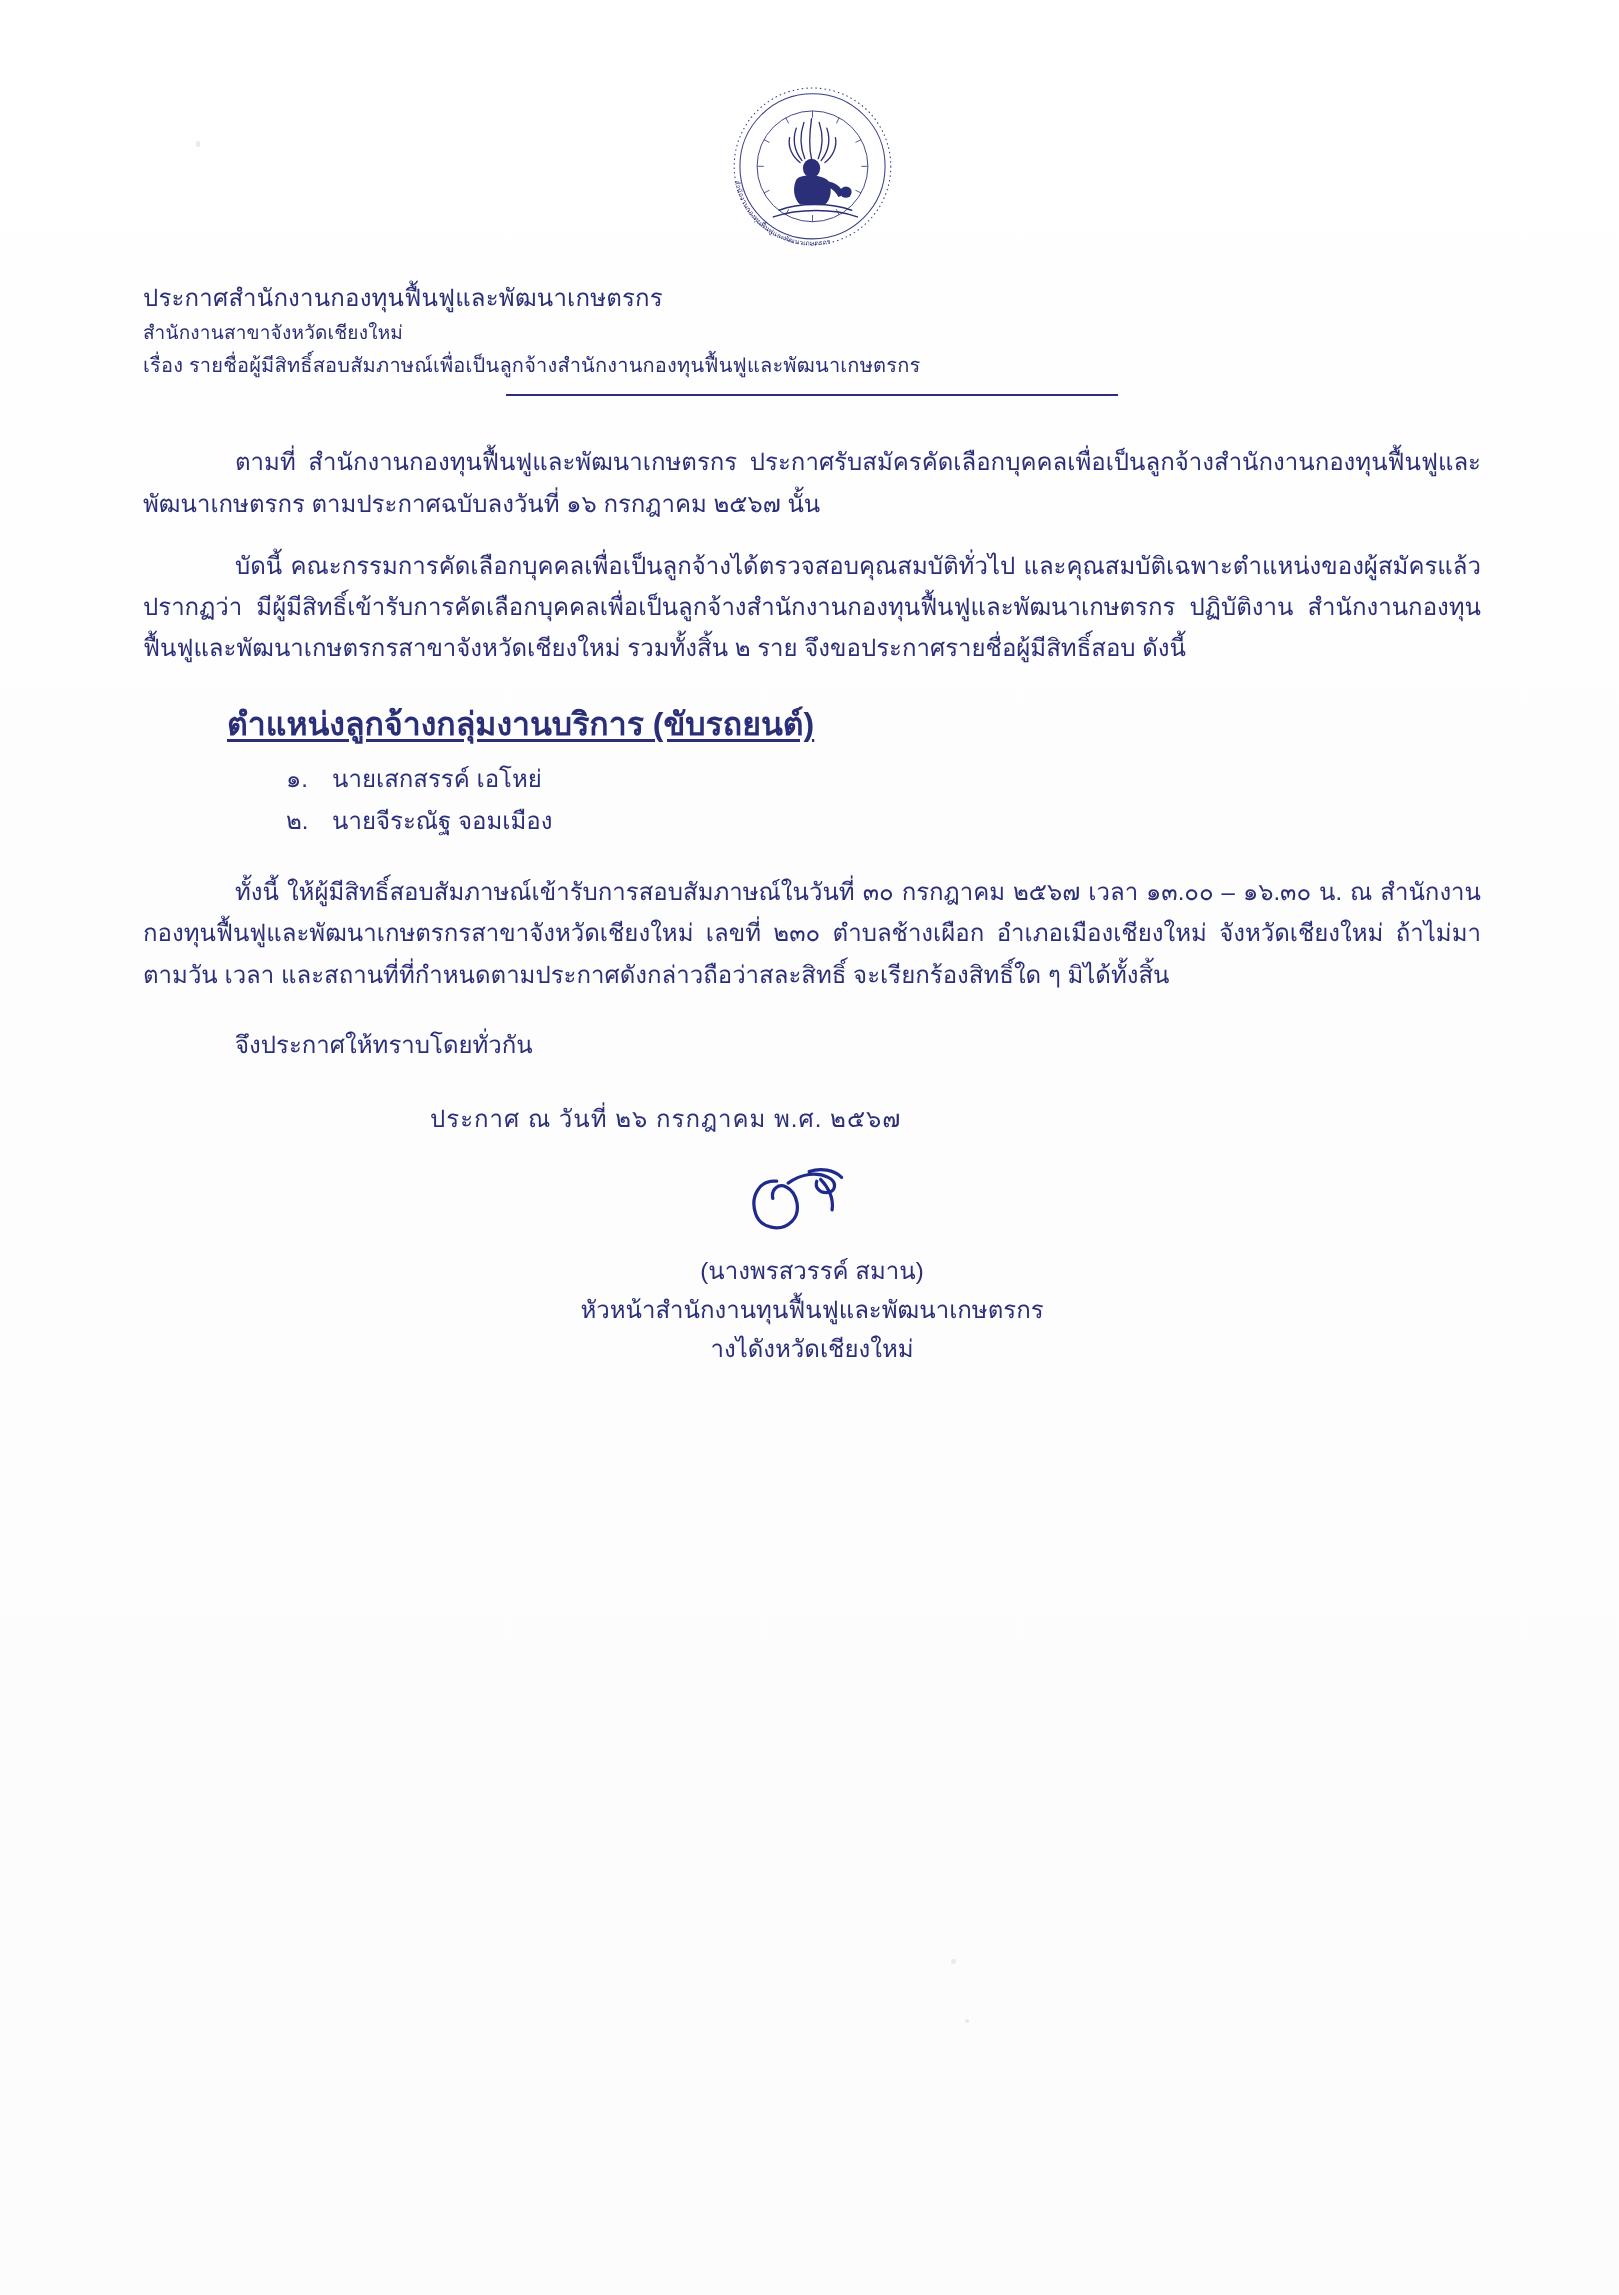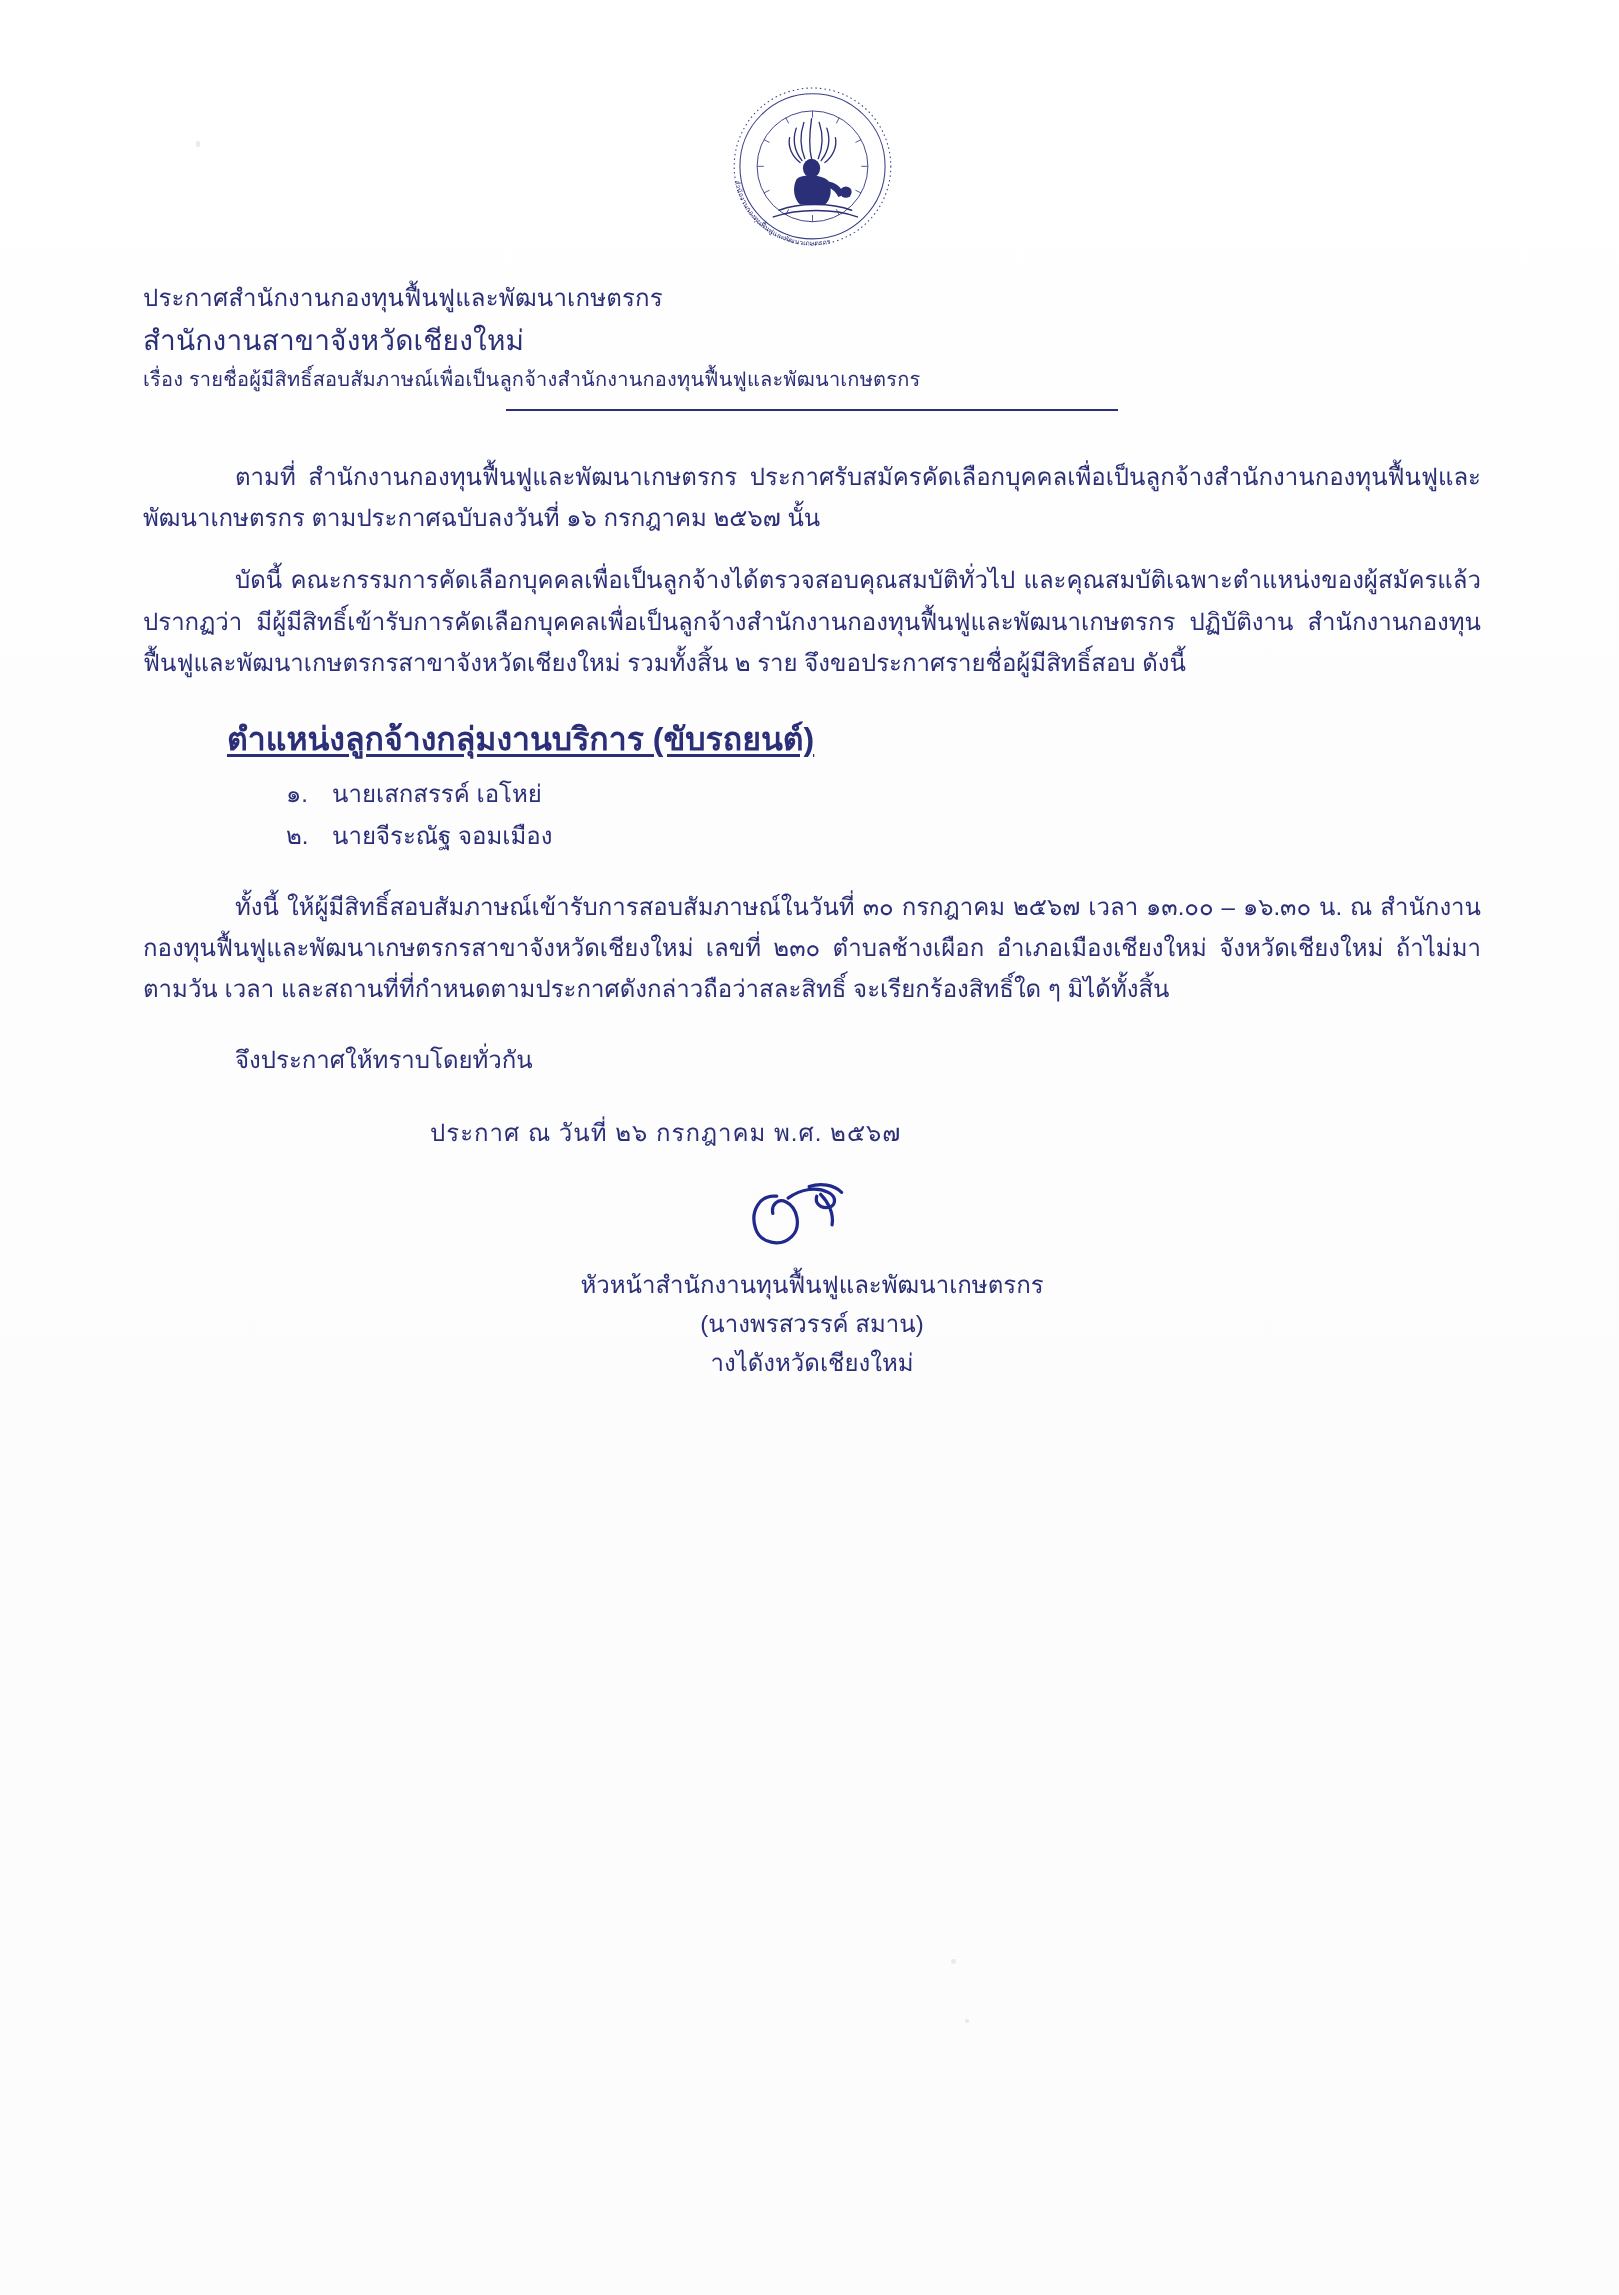--- a/index.html
+++ b/index.html
@@ -48,21 +48,21 @@
   }
   .emblem svg { display: block; }
 
   
   .heading {
     line-height: 1.62;
     font-size: 24px;
     letter-spacing: 0.2px;
   }
   .heading .l1 { font-size: 24px; }
-  .heading .l2 { font-size: 28px; }
+  .heading .l2 { font-size: 19px; }
   .heading .l3 { font-size: 20px; }
 
   .rule {
     width: 612px;
     height: 1.9px;
     background: #2b2f77;
     margin: 13.4px auto 0 auto;
   }
 
   
@@ -247,21 +247,21 @@
           <g fill="none" stroke="#1f2a8c" stroke-width="3.4" stroke-linecap="round" stroke-linejoin="round">
             <path d="M58,18 C40,16 30,34 36,52 C41,67 62,72 74,60 C84,50 80,30 68,24 C60,20 52,26 54,36"></path>
             <path d="M70,20 C84,10 100,8 112,14 C122,19 120,30 110,30 C102,30 98,24 100,18"></path>
             <path d="M104,16 C112,24 118,36 116,48"></path>
             <path d="M92,8 C104,4 118,6 126,14"></path>
           </g>
         </svg>
       </div>
 
       <div class="signoff">
+        <div>(นางพรสวรรค์ สมาน)</div>
         <div>หัวหน้าสำนักงานทุนฟื้นฟูและพัฒนาเกษตรกร</div>
-        <div>(นางพรสวรรค์ สมาน)</div>
         <div>างไดังหวัดเชียงใหม่</div>
       </div>
 
     </div>
   </div>
 </div>
 
 
 </body></html>

